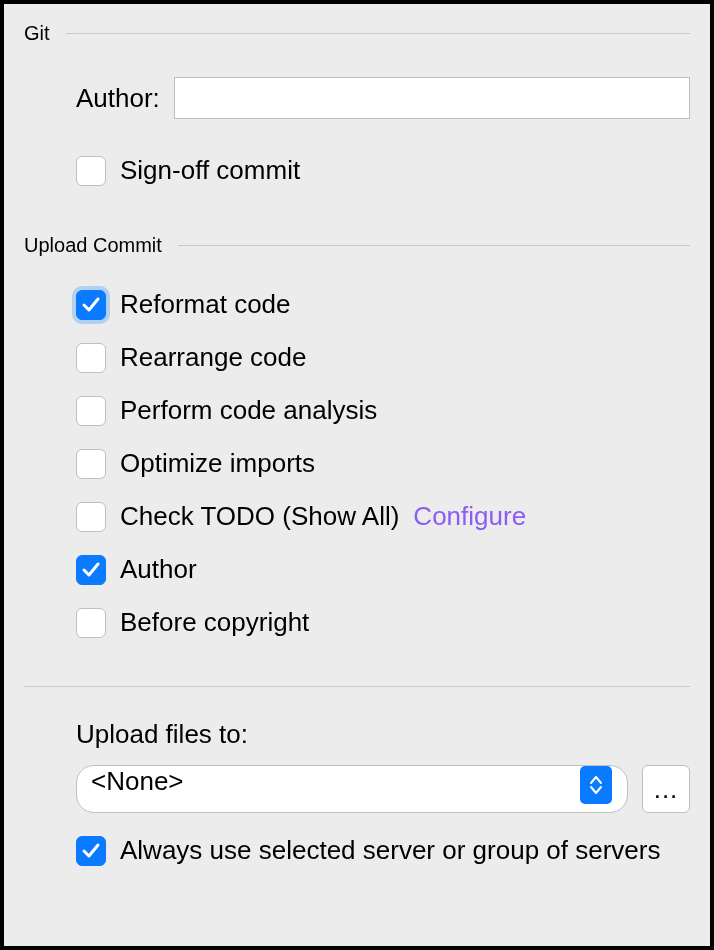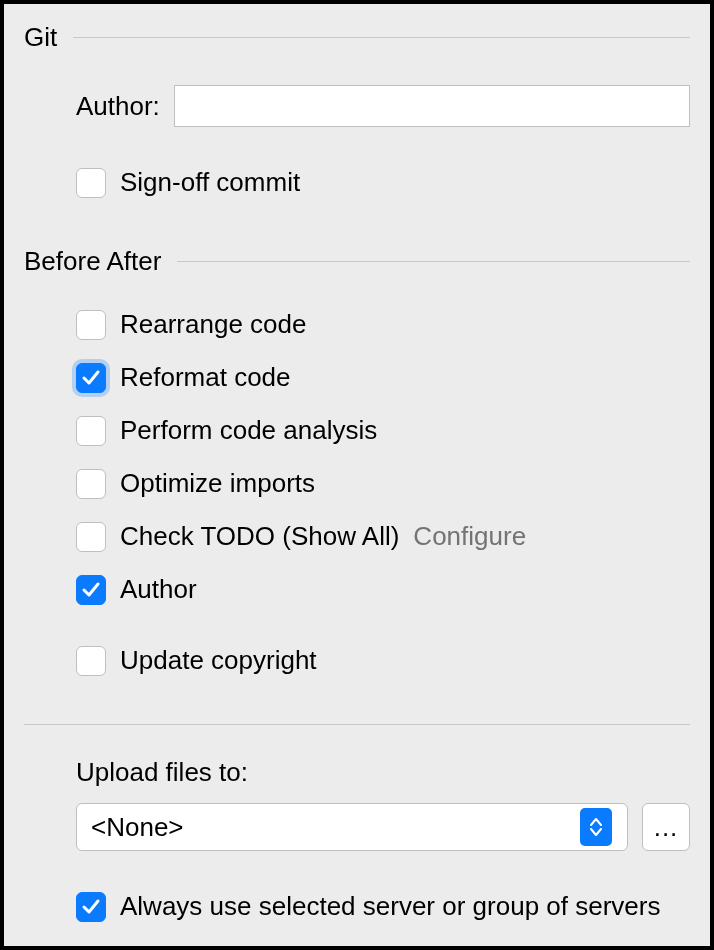--- a/index.html
+++ b/index.html
@@ -18,21 +18,21 @@
       padding: 18px 20px;
     }
     .section-header {
       display: flex;
       align-items: center;
       gap: 16px;
       margin-bottom: 32px;
     }
     .section-header .label {
       white-space: nowrap;
-      font-size: 26px;
+      font-size: 20px;
     }
     .section-header .line {
       flex: 1;
       height: 1px;
       background: #c8c8c8;
     }
     .section {
       margin-bottom: 48px;
     }
     .section:last-child {
@@ -42,21 +42,20 @@
       padding-left: 52px;
     }
     .row {
       display: flex;
       align-items: center;
       gap: 14px;
       margin-bottom: 22px;
     }
     .row:last-child {
       margin-bottom: 0;
-      margin-top: 40px;
     }
     .author-row {
       display: flex;
       align-items: center;
       gap: 14px;
       margin-bottom: 36px;
     }
     .author-row label {
       font-size: 26px;
       text-align: right;
@@ -90,42 +89,42 @@
       box-shadow: 0 0 0 4px rgba(10,122,255,0.25);
     }
     .checkbox svg {
       width: 20px;
       height: 20px;
     }
     .checkbox:not(.checked) svg {
       display: none;
     }
     .link {
-      color: #737373;
+      color: #8b5cf6;
       cursor: pointer;
       text-align: right;
     }
     .upload-label {
       margin-bottom: 15px;
       display: block;
     }
     .select-row {
       display: flex;
       align-items: center;
       gap: 14px;
       margin-bottom: 22px;
     }
     .select-box {
       flex: 1;
       height: 48px;
       border: 1px solid #bfbfbf;
-      border-radius: 6px;
-      background: #fff;
-      display: flex;
-      align-items: center;
+      border-radius: 18px;
+      background: #fff;
+      display: flex;
+      align-items: flex-start;
       padding: 0 15px 0 14px;
       cursor: pointer;
     }
     .select-box .value {
       flex: 1;
       font-size: 26px;
     }
     .select-arrows {
       width: 32px;
       height: 38px;
@@ -175,42 +174,42 @@
       <span class="checkbox">
         
       </span>
       <span>Sign-off commit</span>
     </div>
   </div>
 </div>
 
 <div class="section">
   <div class="section-header">
-    <span class="label">Before After</span>
+    <span class="label">Upload Commit</span>
     <span class="line"></span>
   </div>
   <div class="indent before-items">
-    <div class="row">
-      <span class="checkbox">
-        
-      </span>
-      <span>Rearrange code</span>
-    </div>
     <div class="row">
       <span class="checkbox checked halo">
         <svg viewBox="0 0 20 20">
             <path d="M3 10 L8 15 L17 4" stroke="#fff" stroke-width="3" fill="none" stroke-linecap="round" stroke-linejoin="round"></path>
           </svg>
       </span>
       <span>Reformat code</span>
     </div>
     <div class="row">
       <span class="checkbox">
         
       </span>
+      <span>Rearrange code</span>
+    </div>
+    <div class="row">
+      <span class="checkbox">
+        
+      </span>
       <span>Perform code analysis</span>
     </div>
     <div class="row">
       <span class="checkbox">
         
       </span>
       <span>Optimize imports</span>
     </div>
     <div class="row">
       <span class="checkbox">
@@ -224,21 +223,21 @@
         <svg viewBox="0 0 20 20">
             <path d="M3 10 L8 15 L17 4" stroke="#fff" stroke-width="3" fill="none" stroke-linecap="round" stroke-linejoin="round"></path>
           </svg>
       </span>
       <span>Author</span>
     </div>
     <div class="row">
       <span class="checkbox">
         
       </span>
-      <span>Update copyright</span>
+      <span>Before copyright</span>
     </div>
   </div>
 </div>
 
 <div class="section">
   <div class="section-header">
     <span class="line"></span>
   </div>
   <div class="indent">
     <span class="upload-label">Upload files to:</span>

